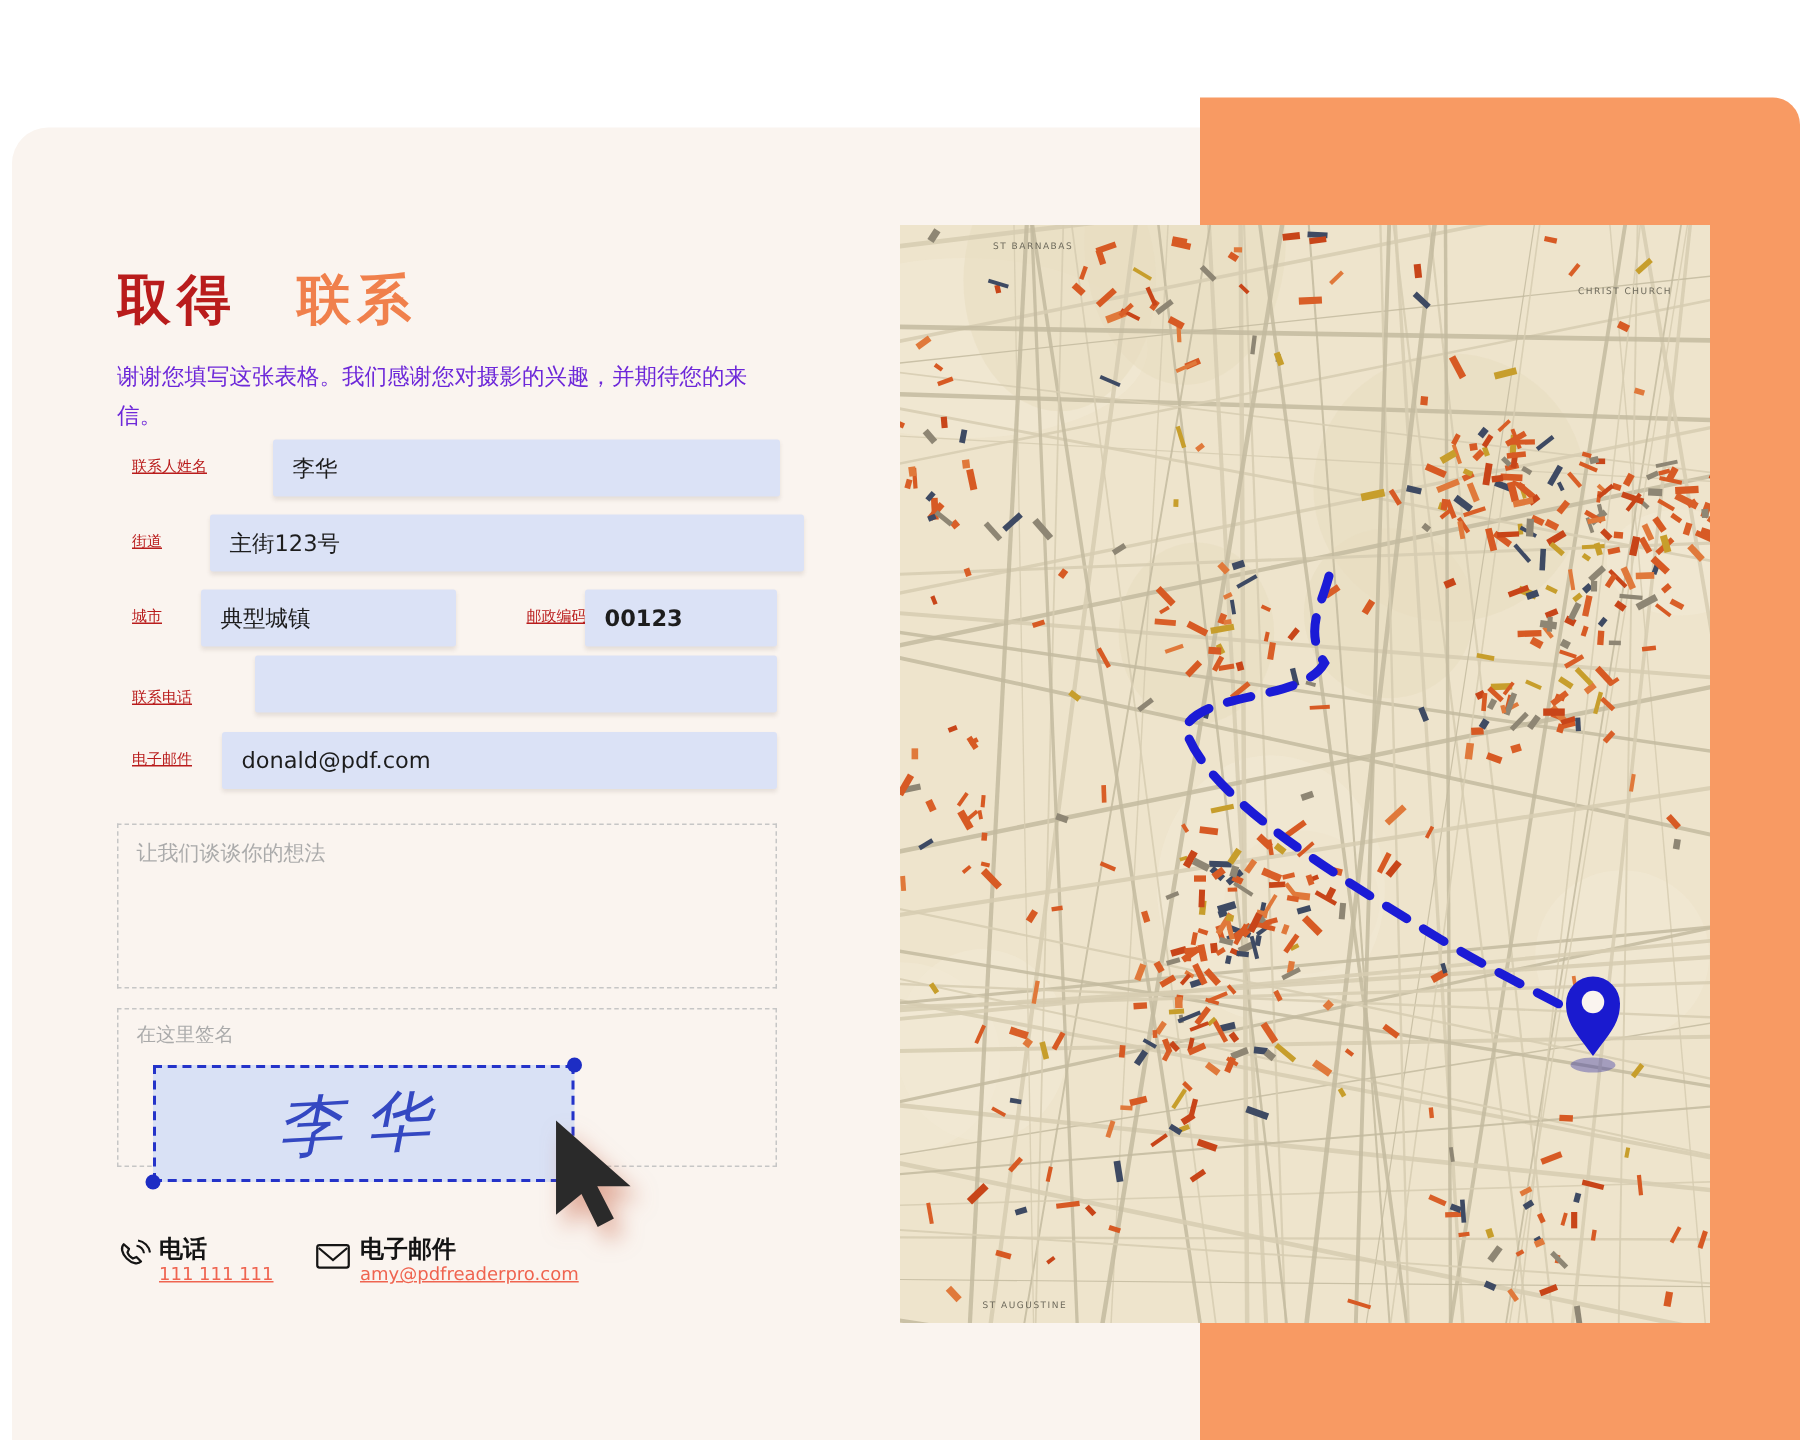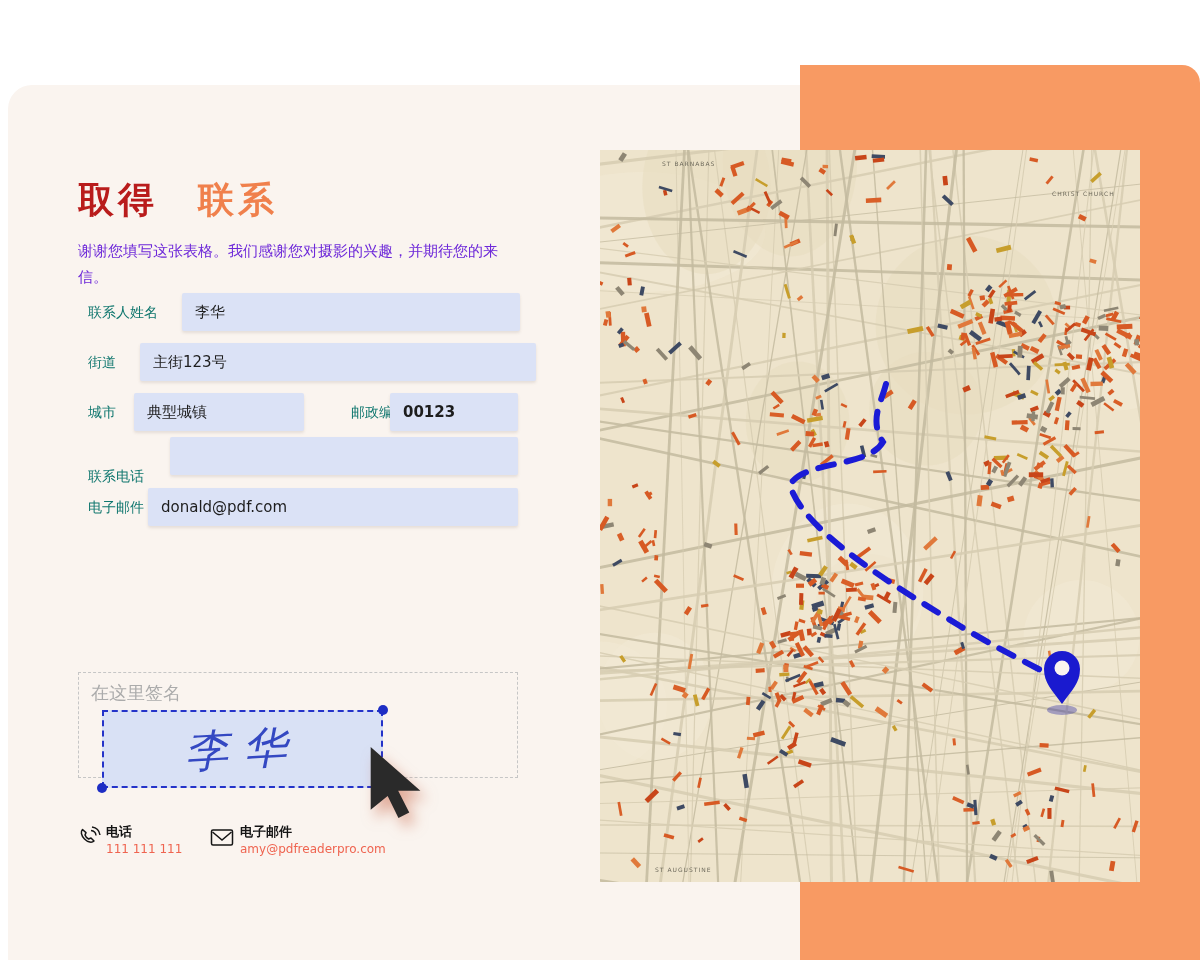--- a/index.html
+++ b/index.html
@@ -8,55 +8,55 @@
   .abs{position:absolute;}
 
   .card{left:8px;top:85px;width:1192px;height:875px;background:#FAF4EF;border-radius:24px 0 0 0;}
   .orange-panel{left:800px;top:65px;width:400px;height:895px;background:#F89A63;border-radius:0 18px 0 0;}
 
   .page-title{left:78px;top:176px;font-size:36px;font-weight:bold;letter-spacing:4px;margin:0;}
   .title-primary{color:#b91c1c;}
   .title-accent{color:#F0804C;margin-left:40px;}
   .subtitle{left:78px;top:238px;width:444px;font-size:15px;line-height:1.75;color:#6d28d9;}
 
-  .f-label{position:absolute;font-size:14px;color:#0f766e;}
+  .f-label{position:absolute;font-size:10px;color:#b91c1c;text-decoration:underline;}
   .f-input{position:absolute;height:38px;background:#DBE2F6;border:0;border-radius:2px;
            font-size:15px;color:#1D1D1D;padding:0 13px;box-sizing:border-box;
            box-shadow:0 2px 3px rgba(80,65,55,0.12);font-family:inherit;outline:none;}
   #lbl-name{left:88px;top:304px;}   #inp-name{left:182px;top:293px;width:338px;}
   #lbl-street{left:88px;top:354px;} #inp-street{left:140px;top:343px;width:396px;}
   #lbl-city{left:88px;top:404px;}   #inp-city{left:134px;top:393px;width:170px;}
   #lbl-postal{left:318px;top:404px;margin-left:33px;}#inp-postal{left:390px;top:393px;width:128px;font-weight:bold;}
-  #lbl-phone{left:88px;top:468px;}  #inp-phone{left:170px;top:437px;width:348px;}
+  #lbl-phone{left:88px;top:458px;}  #inp-phone{left:170px;top:437px;width:348px;}
   #lbl-email{left:88px;top:499px;}  #inp-email{left:148px;top:488px;width:370px;}
 
   .message-box{left:78px;top:549px;width:440px;height:110px;background:transparent;
                border:1px dashed #C6C6C6;box-sizing:border-box;resize:none;outline:none;
                padding:10px 12px;font-size:14px;color:#333;font-family:inherit;}
   .message-box::placeholder{color:#ABABAB;}
 
   .sig-area{left:78px;top:672px;width:440px;height:106px;border:1px dashed #C6C6C6;box-sizing:border-box;}
-  .sig-hint{position:absolute;left:12px;top:8px;font-size:18px;color:#ABABAB;}
+  .sig-hint{position:absolute;left:12px;top:8px;font-size:13px;color:#ABABAB;}
   .sig-select{left:102px;top:710px;width:281px;height:78px;background:#D9E1F5;
               border:2px dashed #2433C9;box-sizing:border-box;}
   .sig-handle{position:absolute;width:10px;height:10px;border-radius:50%;background:#1D2DC4;}
   #handle-tr{right:-7px;top:-7px;}
   #handle-bl{left:-7px;bottom:-7px;}
   .sig-text{position:absolute;left:0;right:0;top:8px;text-align:center;
             font-family:"DejaVu Serif","Liberation Serif",serif;font-style:italic;
             font-size:44px;color:#3448C2;letter-spacing:14px;transform:rotate(-3deg);}
 
   .cursor{left:364px;top:744px;width:66px;height:76px;
           filter:drop-shadow(6px 9px 7px rgba(200,100,70,0.5));}
 
   .c-icon{position:absolute;}
   #phone-icon{left:76px;top:825px;}
   #mail-icon{left:210px;top:828px;}
-  .c-label{position:absolute;font-size:13px;font-weight:bold;color:#141414;}
-  .c-value{position:absolute;font-size:12px;color:#EF6450;}
+  .c-label{position:absolute;font-size:16px;font-weight:bold;color:#141414;}
+  .c-value{position:absolute;font-size:12px;color:#EF6450;text-decoration:underline;}
   #phone-label{left:106px;top:823px;} #phone-value{left:106px;top:842px;}
   #mail-label{left:240px;top:823px;}  #mail-value{left:240px;top:842px;}
 
   .map{left:600px;top:150px;width:540px;height:732px;}
   .map svg{display:block;width:540px;height:732px;}
   .map-label{font-size:6px;fill:#6E6A5C;letter-spacing:1px;}
 </style>
 </head>
 <body>
 
@@ -75,20 +75,21 @@
   <input class="f-input" id="inp-street" value="主街123号" style="">
   <label class="f-label" id="lbl-city">城市</label>
   <input class="f-input" id="inp-city" value="典型城镇" style="">
   <label class="f-label" id="lbl-postal">邮政编码</label>
   <input class="f-input" id="inp-postal" value="00123" style="">
   <label class="f-label" id="lbl-phone">联系电话</label>
   <input class="f-input" id="inp-phone" value="" style="">
   <label class="f-label" id="lbl-email">电子邮件</label>
   <input class="f-input" id="inp-email" value="donald@pdf.com" style="">
 
+  <textarea class="abs message-box" placeholder="让我们谈谈你的想法" style=""></textarea>
 
   <div class="abs sig-area">
     <span class="sig-hint">在这里签名</span>
   </div>
 
   <div class="abs sig-select">
     <span class="sig-text">李华</span>
     <span class="sig-handle" id="handle-tr"></span>
     <span class="sig-handle" id="handle-bl"></span>
   </div>

